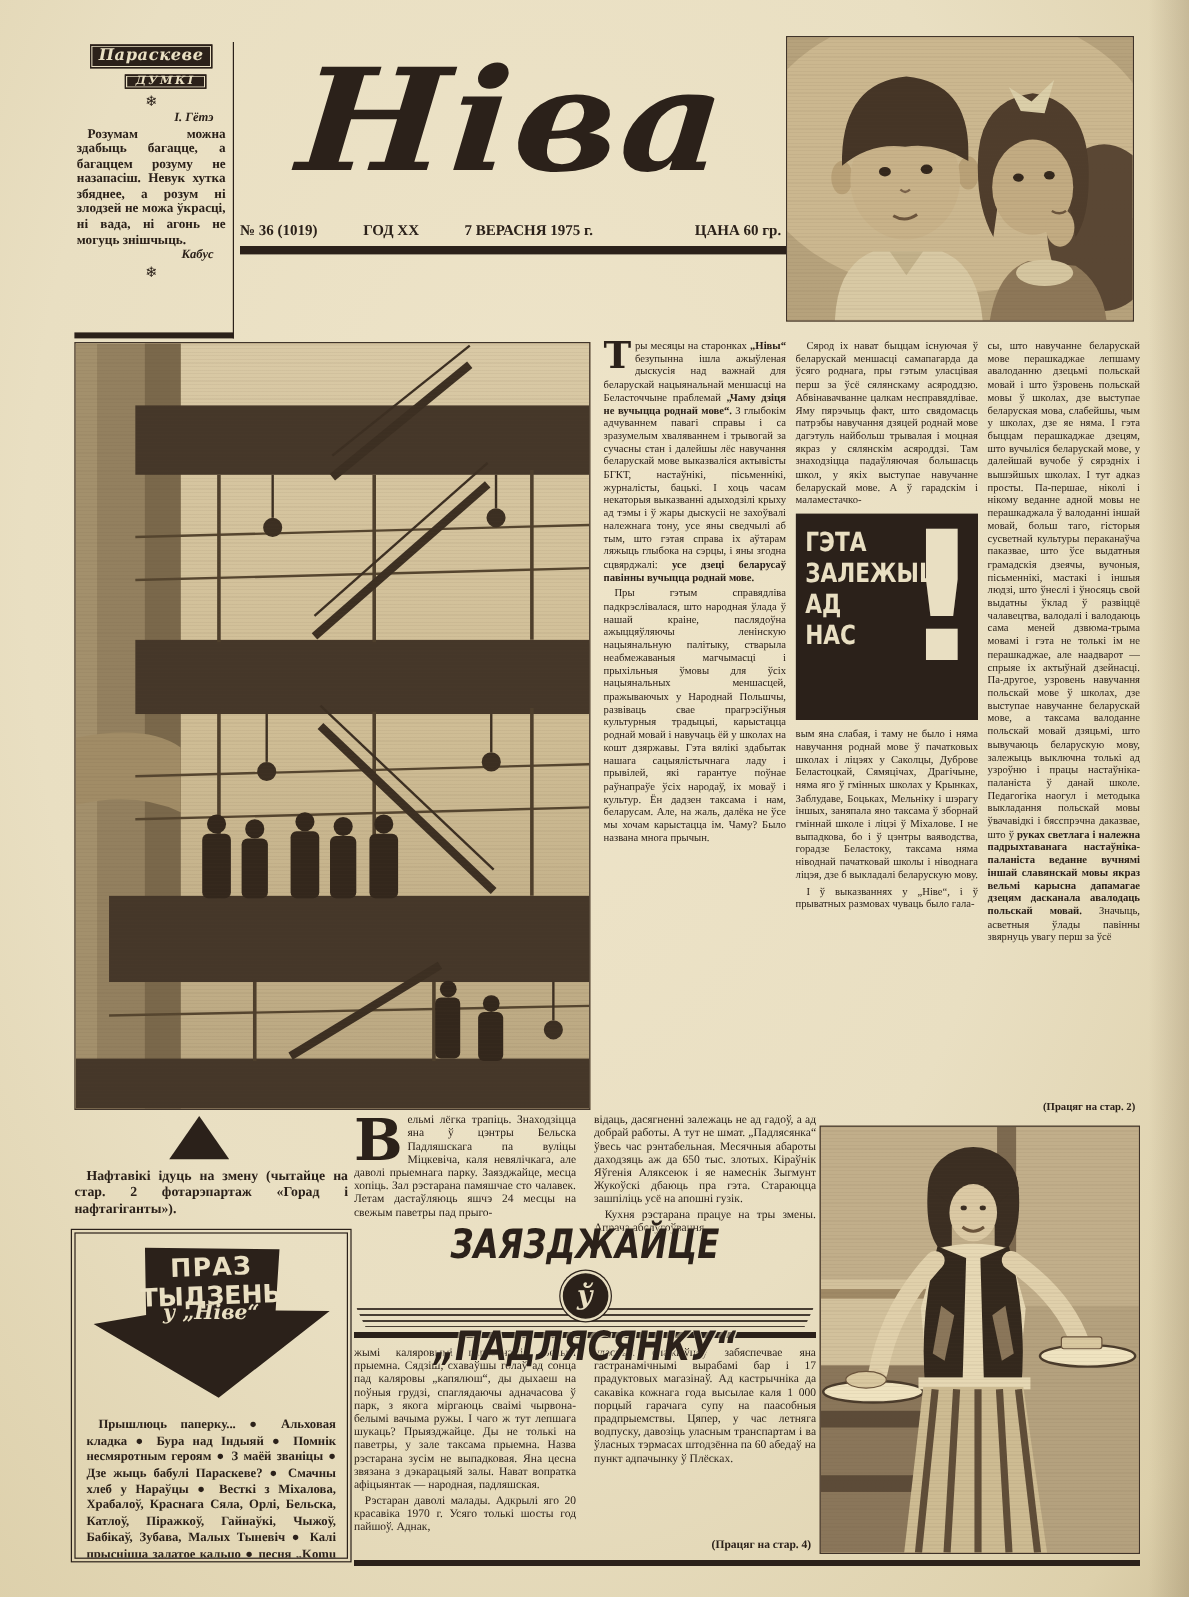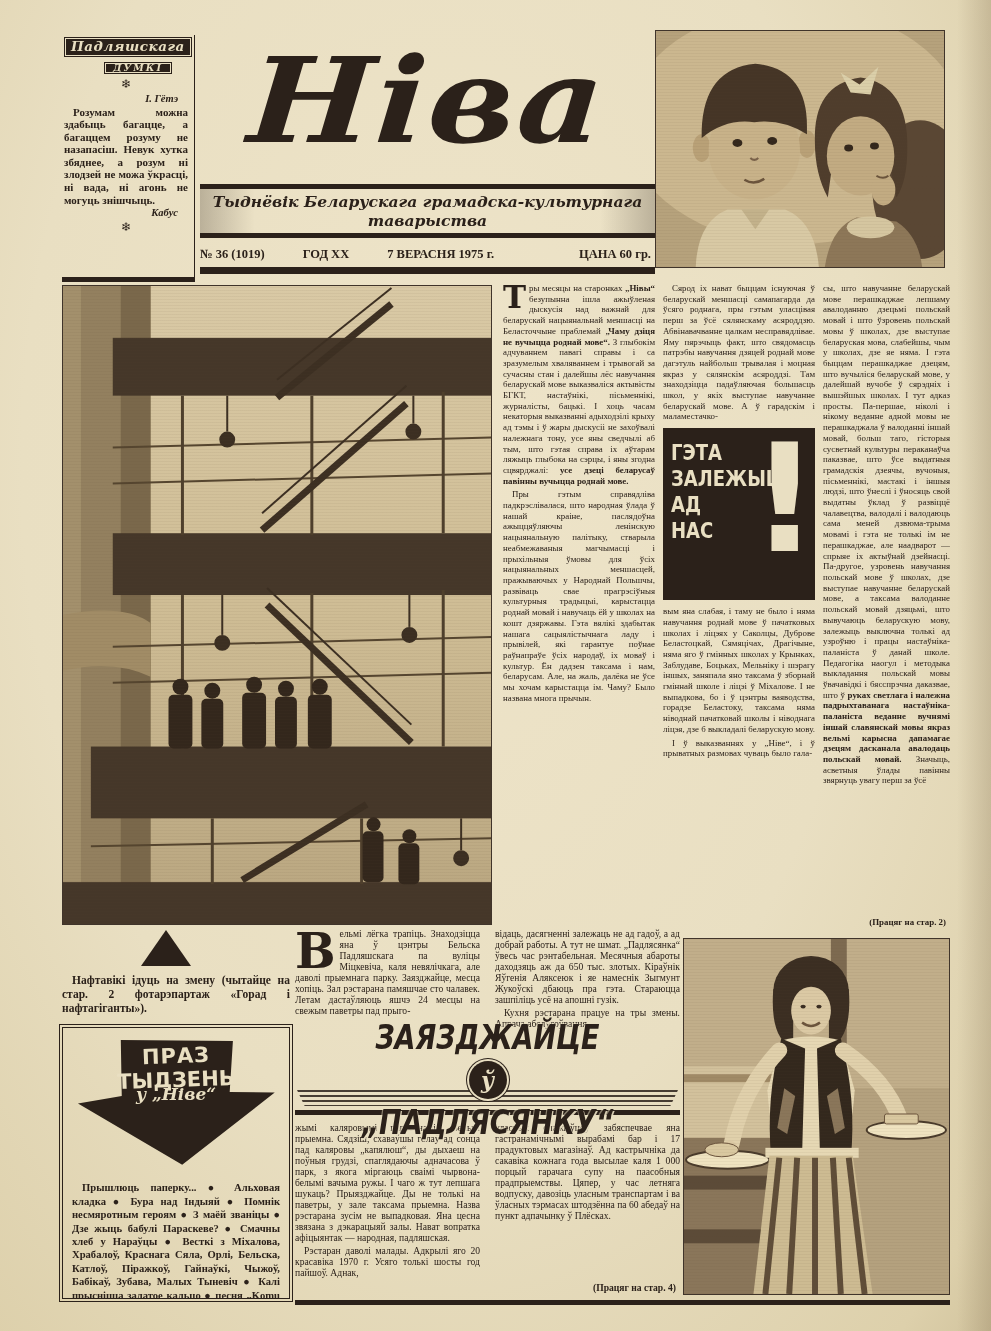--- a/index.html
+++ b/index.html
@@ -141,31 +141,30 @@
   .bottom-rule{position:absolute;left:295px;top:1300px;width:655px;height:5px;background:var(--ink);}
   .edge-shade{position:absolute;right:0;top:0;width:34px;height:1331px;
     background:linear-gradient(90deg, rgba(120,100,70,0), rgba(120,100,70,.25));pointer-events:none;}
 </style>
 </head>
 <body>
 
 <div class="page">
 
   <aside class="thoughts">
-    <div class="badge-wrap"><span class="badge badge1">Падляшскага</span><br><span class="badge badge2">ДУМКІ</span></div>
+    <div class="badge-wrap"><span class="badge badge1">Параскеве</span><br><span class="badge badge2">ДУМКІ</span></div>
     <div class="ornament">❄</div>
     <p class="quote-author">І. Гётэ</p>
     <p class="quote">Розумам можна здабыць багацце, а багаццем розуму не назапасіш. Невук хутка збяднее, а розум ні злодзей не можа ўкрасці, ні вада, ні агонь не могуць знішчыць.</p>
     <p class="quote-author">Кабус</p>
     <div class="ornament">❄</div>
   </aside>
 
   <header class="mast">
     <h1 class="nameplate">Ніва</h1>
-    <div class="subtitle-band"><span>Тыднёвік Беларускага грамадска-культурнага таварыства</span></div>
     <div class="dateline">
       <span class="dl">№ 36 (1019)</span>
       <span class="dl">ГОД XX</span>
       <span class="dl">7 ВЕРАСНЯ 1975 г.</span>
       <span class="price">ЦАНА 60 гр.</span>
     </div>
     <div class="mast-rule"></div>
   </header>
 
   <figure class="photo child-photo">

